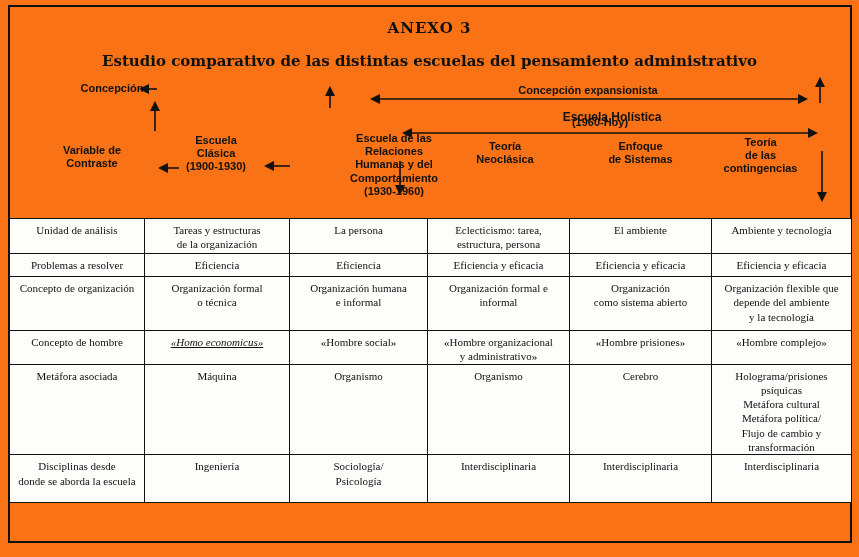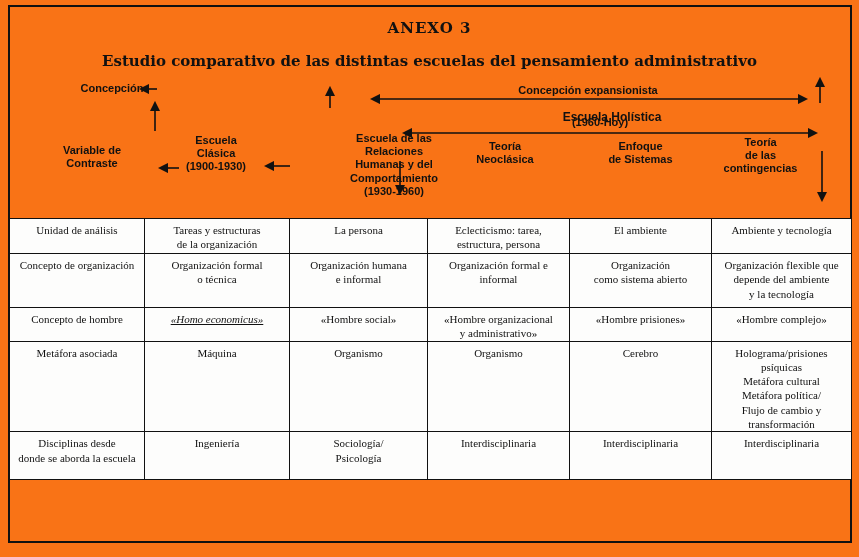--- a/index.html
+++ b/index.html
@@ -98,20 +98,28 @@
       <tr class="r1">
         <td class="rowlabel">Unidad de análisis</td>
         <td>Tareas y estructuras
 de la organización</td>
         <td>La persona</td>
         <td>Eclecticismo: tarea,
 estructura, persona</td>
         <td>El ambiente</td>
         <td>Ambiente y tecnología</td>
       </tr>
+      <tr class="r2">
+        <td class="rowlabel">Problemas a resolver</td>
+        <td>Eficiencia</td>
+        <td>Eficiencia</td>
+        <td>Eficiencia y eficacia</td>
+        <td>Eficiencia y eficacia</td>
+        <td>Eficiencia y eficacia</td>
+      </tr>
       <tr class="r3">
         <td class="rowlabel">Concepto de organización</td>
         <td>Organización formal
 o técnica</td>
         <td>Organización humana
 e informal</td>
         <td>Organización formal e
 informal</td>
         <td>Organización
 como sistema abierto</td>

